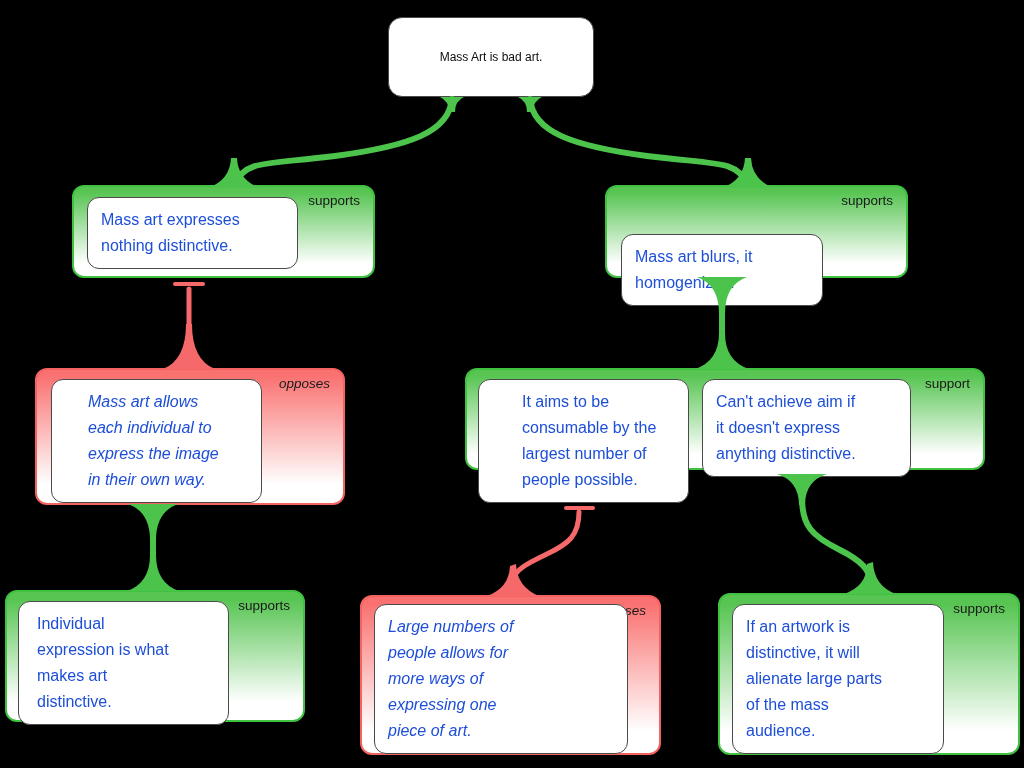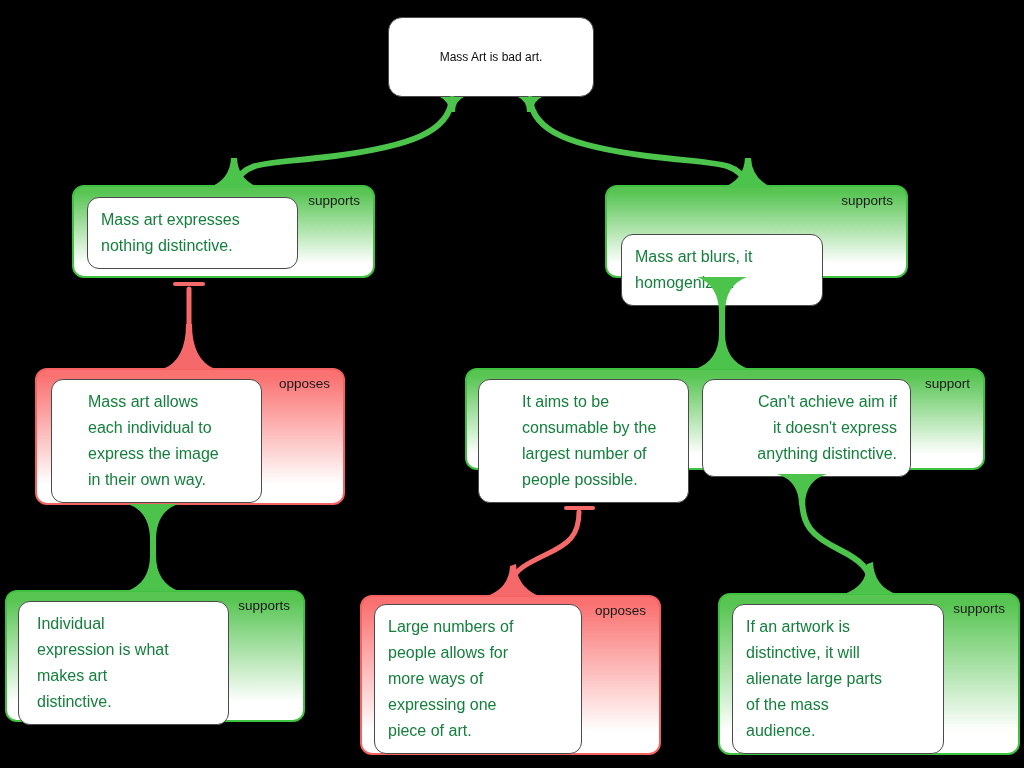--- a/index.html
+++ b/index.html
@@ -1,23 +1,23 @@
 <!DOCTYPE html>
 <html><head>
 <meta charset="utf-8">
 <style>
   html,body{margin:0;padding:0;background:#000;}
   body{width:1024px;height:768px;overflow:hidden;font-family:"Liberation Sans",sans-serif;}
   .canvas{position:relative;width:1024px;height:768px;background:#000;}
   .node-container{position:absolute;border-radius:12px;box-sizing:border-box;}
   .green-container{background:linear-gradient(180deg,#58c553 6%,#ffffff 86%);border:2px solid #3fc23f;text-decoration:underline;}
-  .red-container{background:linear-gradient(180deg,#f97170 4%,#ffffff 86%);border:2px solid #f56262;}
+  .red-container{background:linear-gradient(180deg,#f97170 4%,#ffffff 86%);border:2px solid #f56262;font-style:italic;}
   .rel-label{position:absolute;top:6px;right:13px;font-size:13.5px;color:#181818;}
   .statement{position:absolute;background:#fff;border:1px solid #4a4a4a;border-radius:12px;
-             padding:9px 13px;font-size:16px;line-height:26px;color:#15803d;
+             padding:9px 13px;font-size:16px;line-height:26px;color:#1d4ed8;
              white-space:pre-line;box-sizing:border-box;}
   .thesis{position:absolute;background:#fff;border:1px solid #4a4a4a;border-radius:14px;
           display:flex;align-items:center;justify-content:center;
           font-size:12px;color:#0d0d0d;box-sizing:border-box;}
   svg.connectors{position:absolute;left:0;top:0;width:1024px;height:768px;pointer-events:none;}
   .edge-support{stroke:#4cc44c;fill:none;stroke-width:6;stroke-linecap:round;}
   .edge-attack{stroke:#f6696a;fill:none;stroke-width:5;stroke-linecap:round;}
   .flare-support{fill:#4cc44c;stroke:none;}
   .flare-attack{fill:#f6696a;stroke:none;}
 </style>
@@ -49,36 +49,36 @@
 express the image
 in their own way.</div>
   </div>
 
   <div class="node-container green-container" style="left:465px;top:368px;width:520px;height:102px;">
     <div class="rel-label">support</div>
     <div class="statement" style="left:11px;top:9px;width:211px;padding-left:43px;">It aims to be
 consumable by the
 largest number of
 people possible.</div>
-    <div class="statement" style="left:235px;top:9px;width:209px;text-align:right;">Can't achieve aim if
+    <div class="statement" style="left:235px;top:9px;width:209px;">Can't achieve aim if
 it doesn't express
 anything distinctive.</div>
   </div>
 
   <div class="node-container green-container" style="left:5px;top:590px;width:300px;height:132px;">
     <div class="rel-label">supports</div>
     <div class="statement" style="left:11px;top:9px;width:211px;padding-left:18px;">Individual
 expression is what
 makes art
 distinctive.</div>
   </div>
 
   <div class="node-container red-container" style="left:360px;top:595px;width:301px;height:160px;">
     <div class="rel-label">opposes</div>
-    <div class="statement" style="left:12px;top:7px;width:208px;">Large numbers of
+    <div class="statement" style="left:12px;top:7px;width:254px;">Large numbers of
 people allows for
 more ways of
 expressing one
 piece of art.</div>
   </div>
 
   <div class="node-container green-container" style="left:718px;top:593px;width:302px;height:162px;">
     <div class="rel-label">supports</div>
     <div class="statement" style="left:12px;top:9px;width:212px;">If an artwork is
 distinctive, it will

